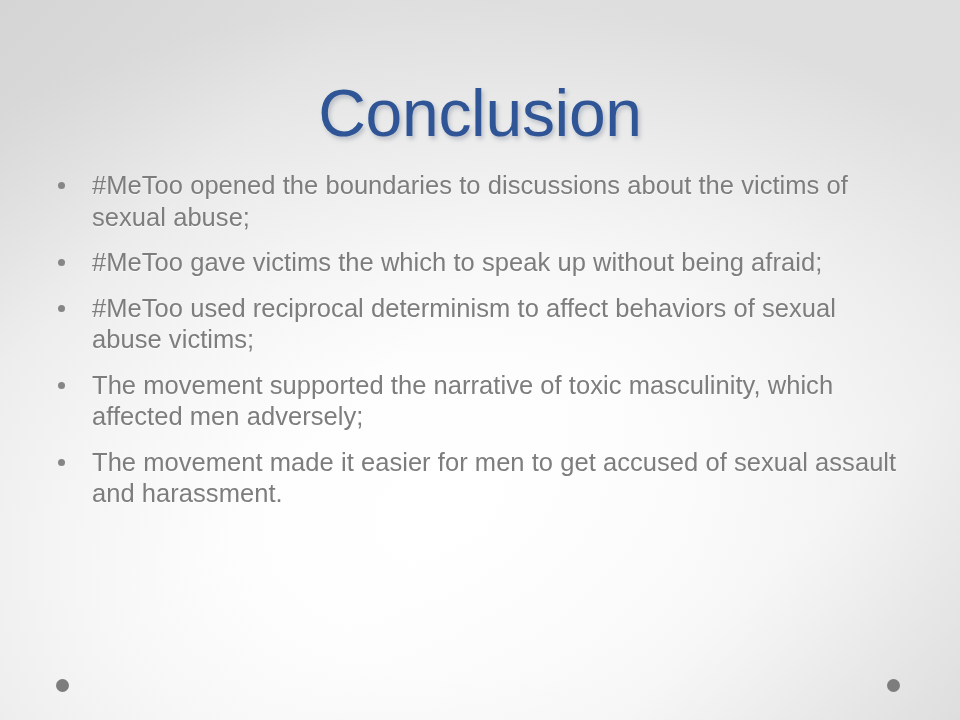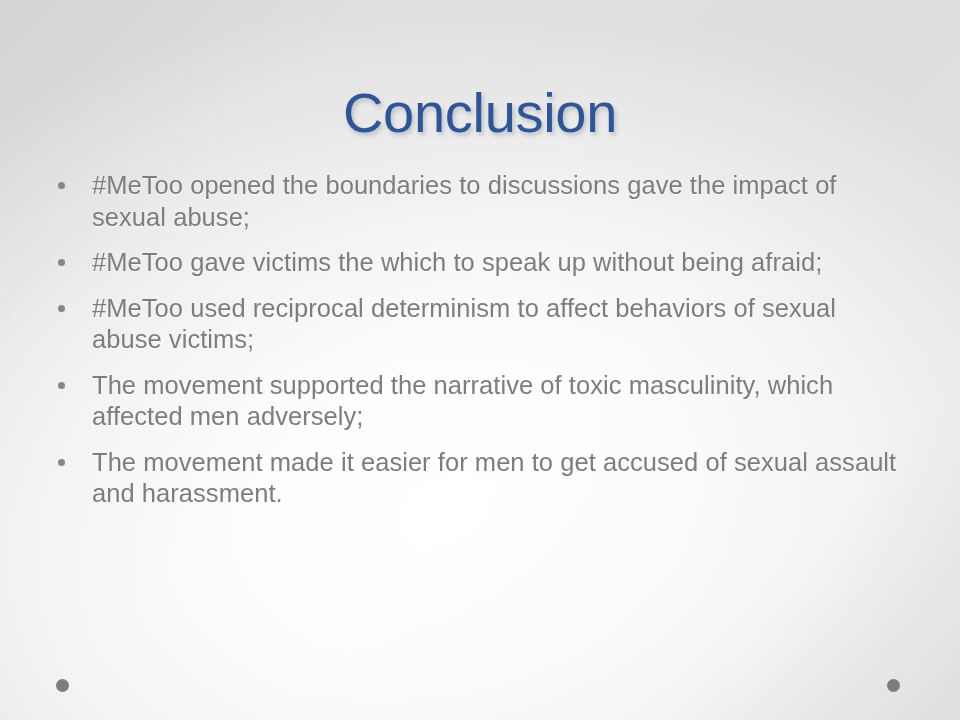--- a/index.html
+++ b/index.html
@@ -49,21 +49,21 @@
     width: 100%;
     height: 100%;
   }
 
   .slide-title {
     position: absolute;
     left: 0;
     top: 74px;
     width: 960px;
     text-align: center;
-    font-size: 56px;
+    font-size: 66px;
     line-height: 78px;
     font-weight: normal;
     letter-spacing: -0.3px;
     color: #2f5596;
     text-shadow: 2px 3px 4px rgba(120,130,150,0.42);
     margin: 0;
     white-space: nowrap;
   }
 
   .body-list {
@@ -121,21 +121,21 @@
 
 <div id="slide">
   <div id="content">
 
     <h1 class="slide-title">Conclusion</h1>
 
     <ul class="body-list">
 
       <li class="bullet-item">
         <span class="bullet-marker"></span>
-        <span class="bullet-text">#MeToo opened the boundaries to discussions gave the impact of sexual abuse;</span>
+        <span class="bullet-text">#MeToo opened the boundaries to discussions about the victims of sexual abuse;</span>
       </li>
 
 
       <li class="bullet-item">
         <span class="bullet-marker"></span>
         <span class="bullet-text">#MeToo gave victims the which to speak up without being afraid;</span>
       </li>
 
       <li class="bullet-item">
         <span class="bullet-marker"></span>

